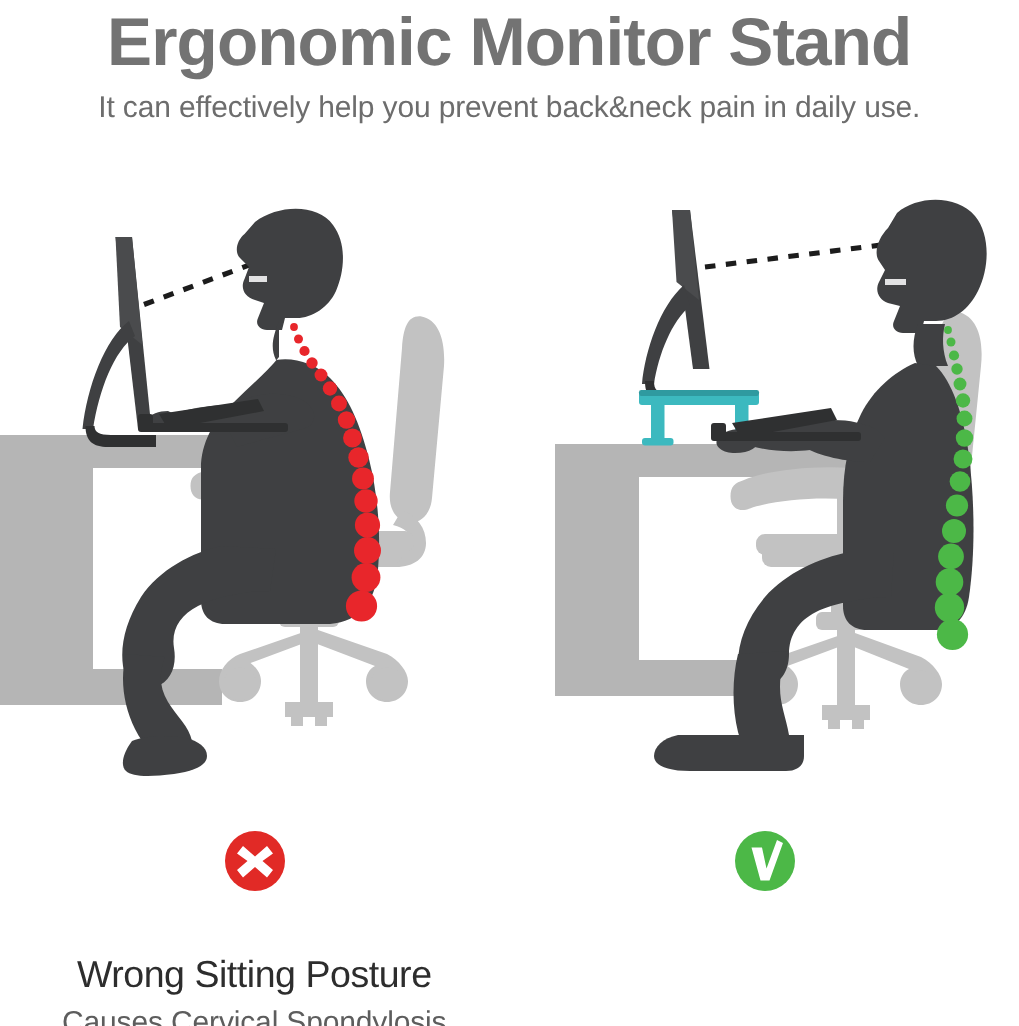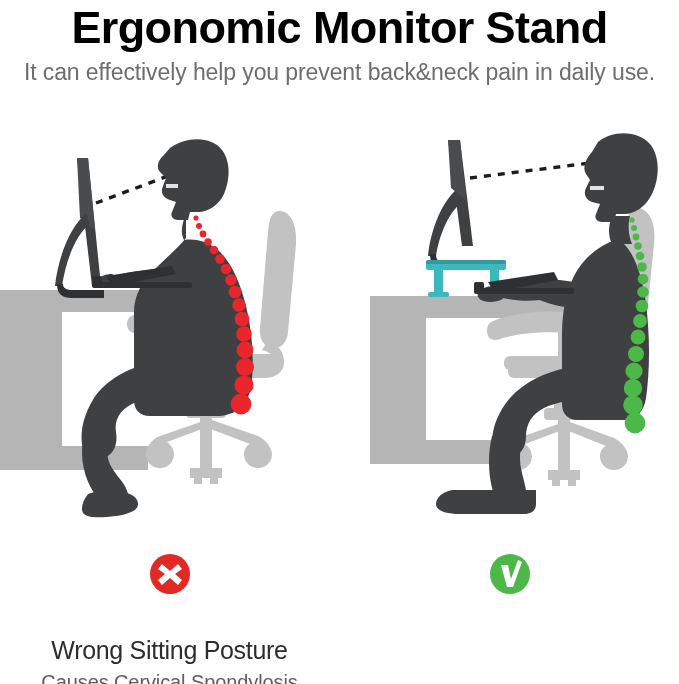--- a/index.html
+++ b/index.html
@@ -8,24 +8,24 @@
     font-family:"Liberation Sans","DejaVu Sans",sans-serif;
     color:#2b2b2b;
     overflow:hidden;
     position:relative;
   }
   .page{width:679px;height:684px;position:relative;background:#fff;}
 
   .header{position:absolute;top:0;left:0;width:679px;text-align:center;}
   .title{
     font-size:45px;line-height:52px;font-weight:bold;
-    letter-spacing:-0.6px;color:#000000;margin-top:2px;
+    letter-spacing:-0.6px;color:#737373;margin-top:2px;
   }
   .subtitle{
-    font-size:23px;line-height:24px;font-weight:normal;
+    font-size:20px;line-height:24px;font-weight:normal;
     color:#6d6d6d;margin-top:6px;letter-spacing:-0.1px;
   }
 
   .panels{position:absolute;top:118px;left:0;width:679px;height:420px;}
   .panel{position:absolute;top:0;width:339px;height:400px;}
   .panel-left{left:0;}
   .panel-right{left:340px;}
   .panel svg{display:block;}
 
   .captions{position:absolute;top:548px;left:0;width:679px;height:136px;}

